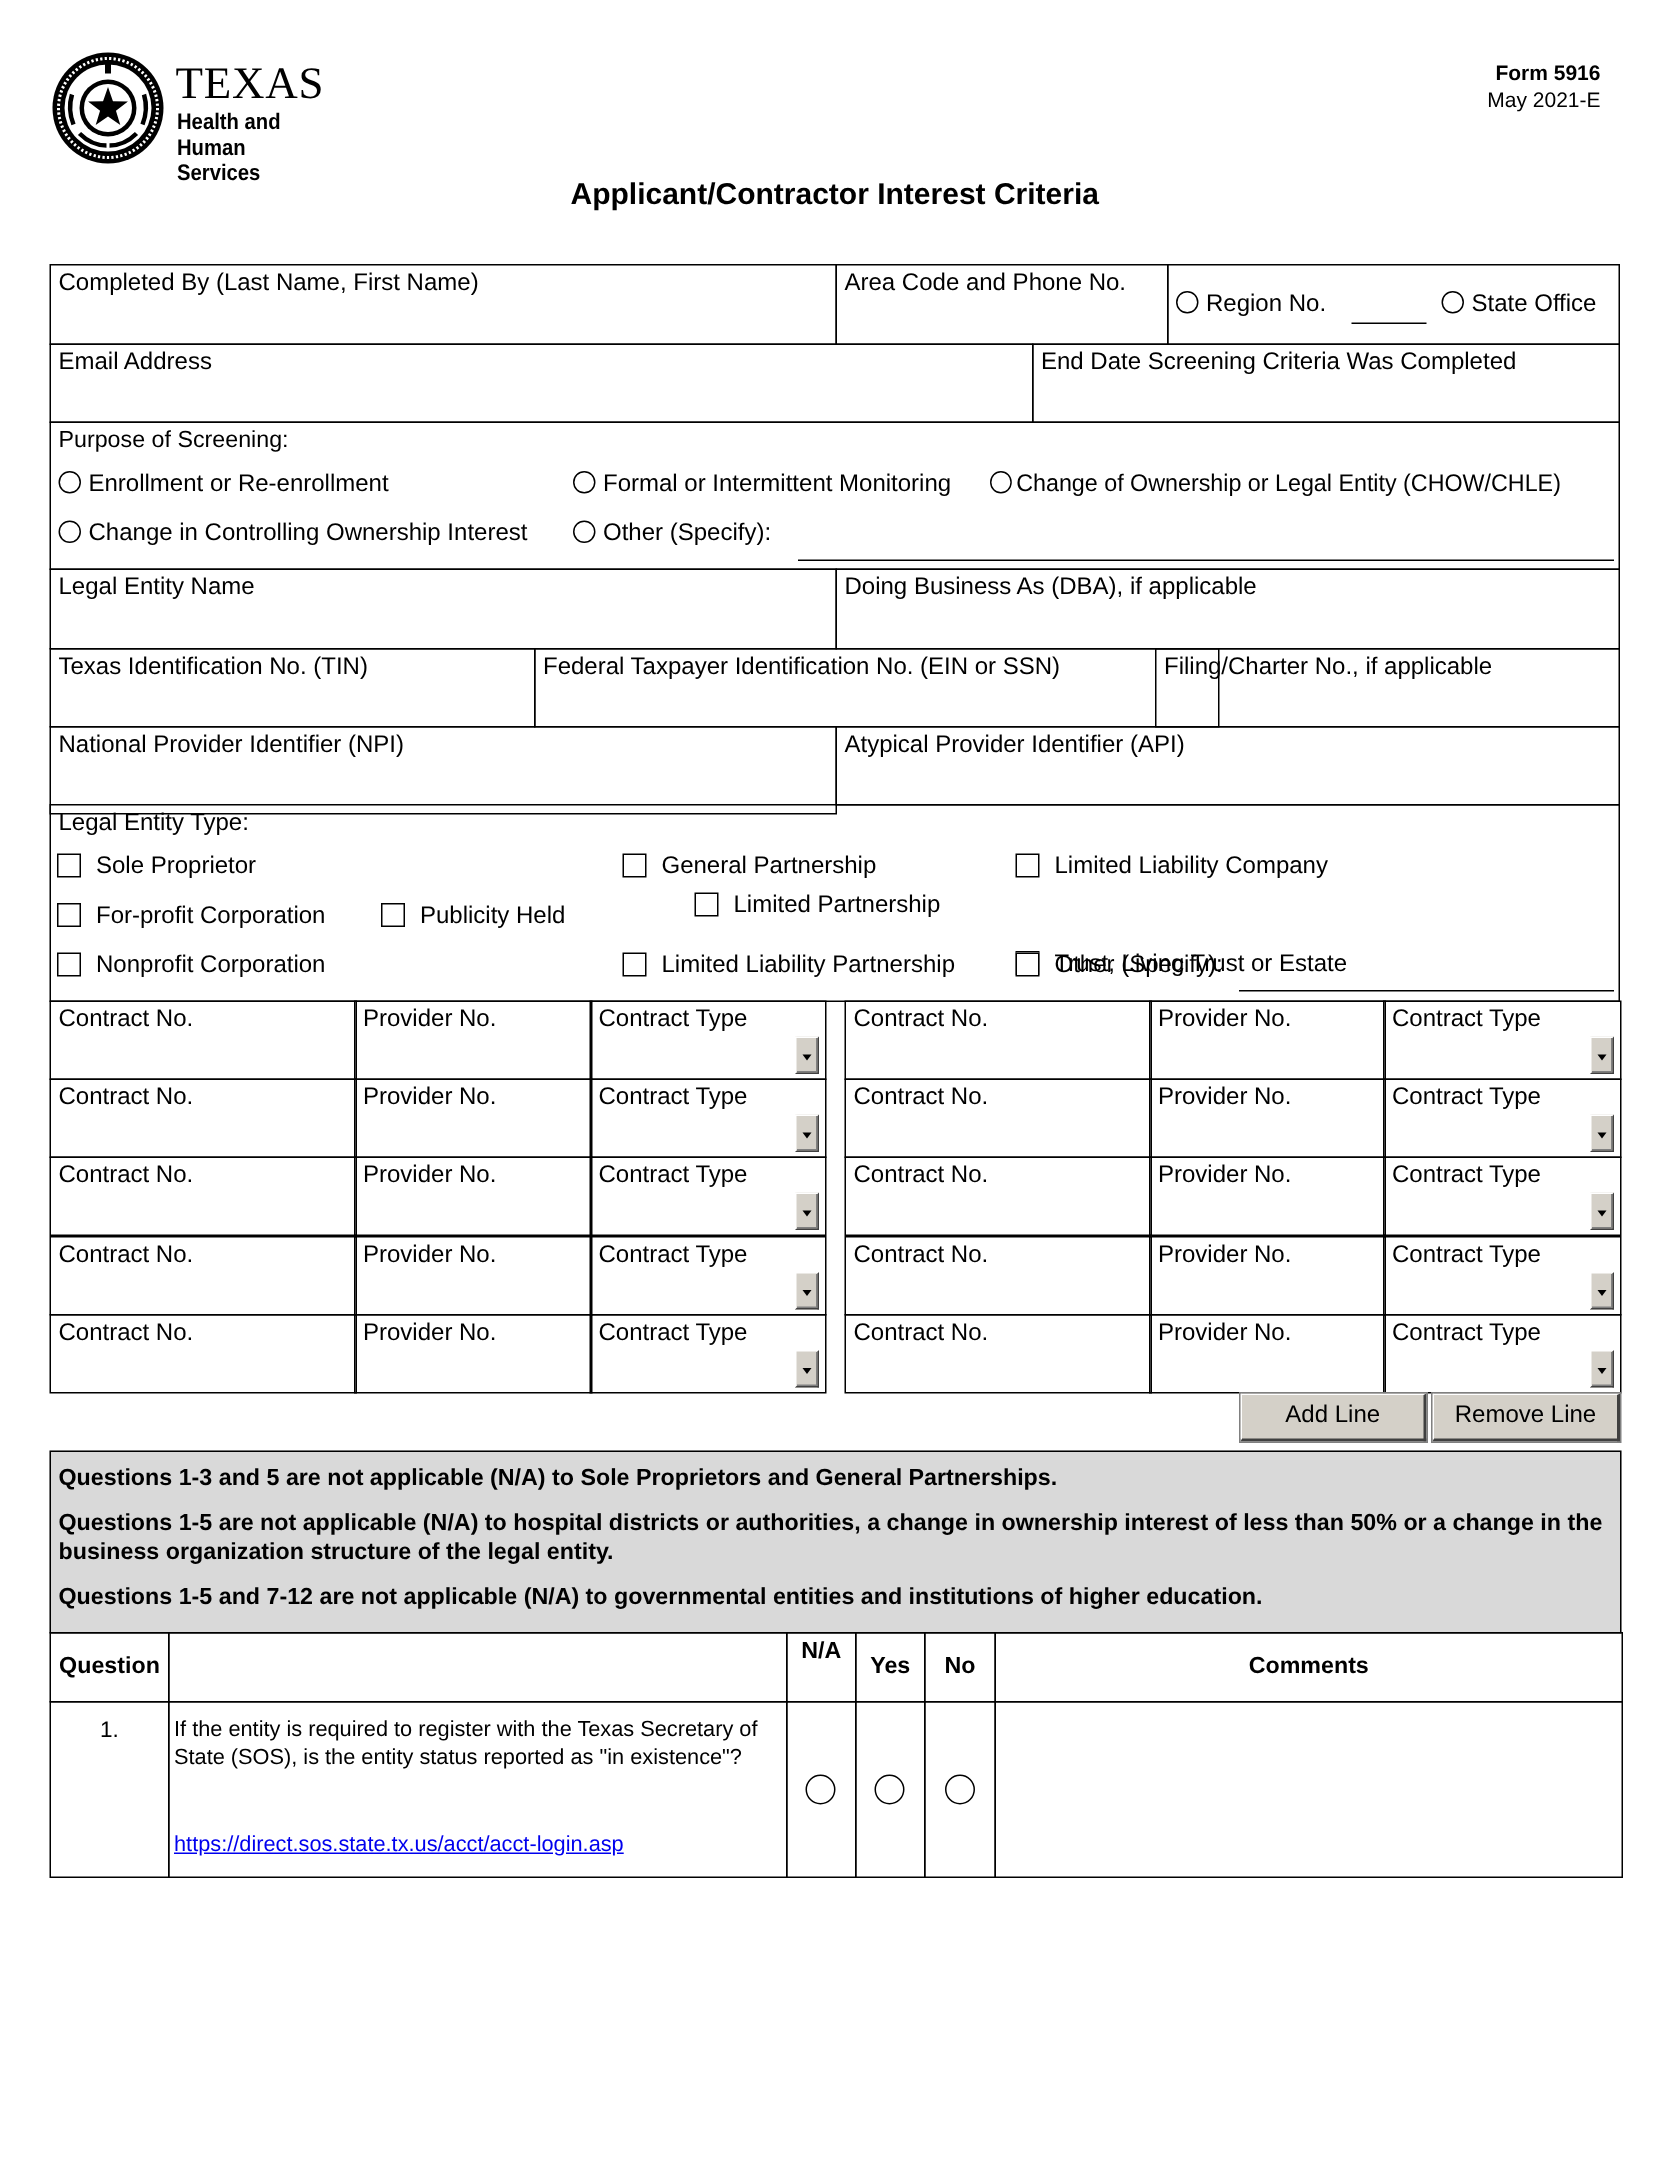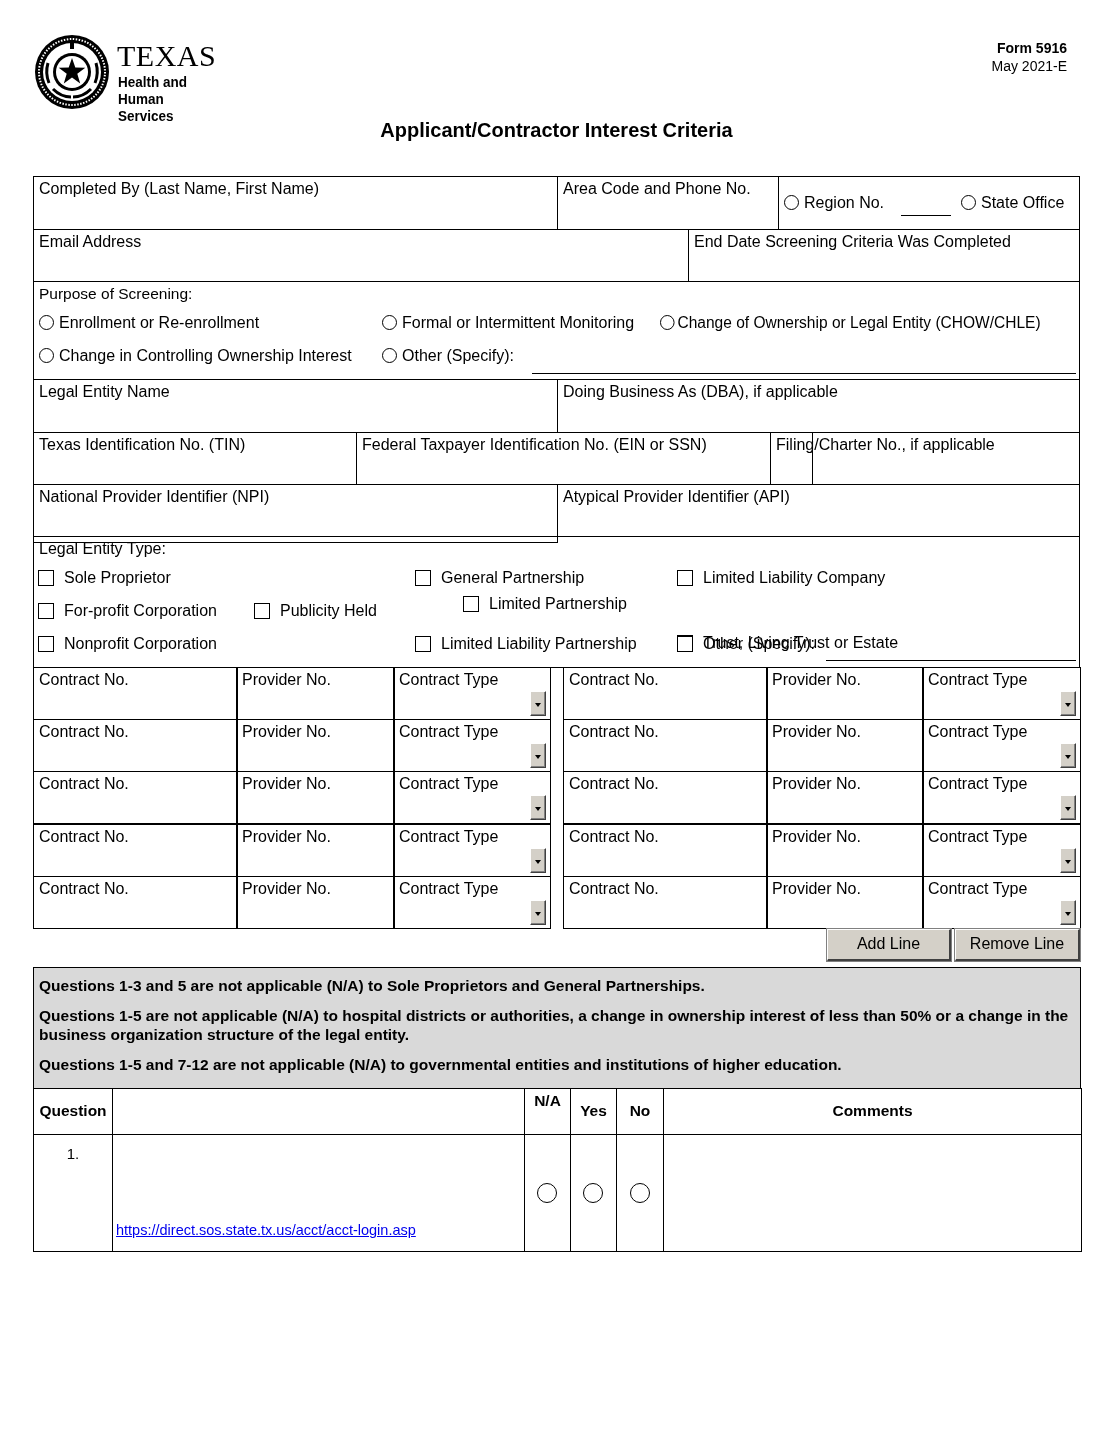--- a/index.html
+++ b/index.html
@@ -262,20 +262,21 @@
   <div class="qh" style="margin-top:13px;">No</div>
 </div>
 <div class="cell" style="left:663px; top:1088px; width:419px; height:47px;">
   <div class="qh" style="margin-top:13px;">Comments</div>
 </div>
 
 <div class="cell" style="left:33px; top:1134px; width:80px; height:118px;">
   <div style="position:absolute; left:0; width:78px; top:10px; text-align:center; font-size:15px;">1.</div>
 </div>
 <div class="cell" style="left:112px; top:1134px; width:413px; height:118px;">
+  <div class="qtext" style="position:absolute; left:3px; top:9px; width:405px;">If the entity is required to register with the Texas Secretary of State (SOS), is the entity status reported as "in existence"?</div>
   <a class="qtext link" style="position:absolute; left:3px; top:86px;text-align:right;">https://direct.sos.state.tx.us/acct/acct-login.asp</a>
 </div>
 <div class="cell" style="left:524px; top:1134px; width:47px; height:118px;">
   <span class="bigradio" style="left:12px; top:48px;"></span>
 </div>
 <div class="cell" style="left:570px; top:1134px; width:47px; height:118px;">
   <span class="bigradio" style="left:12px; top:48px;"></span>
 </div>
 <div class="cell" style="left:616px; top:1134px; width:48px; height:118px;">
   <span class="bigradio" style="left:13px; top:48px;"></span>

